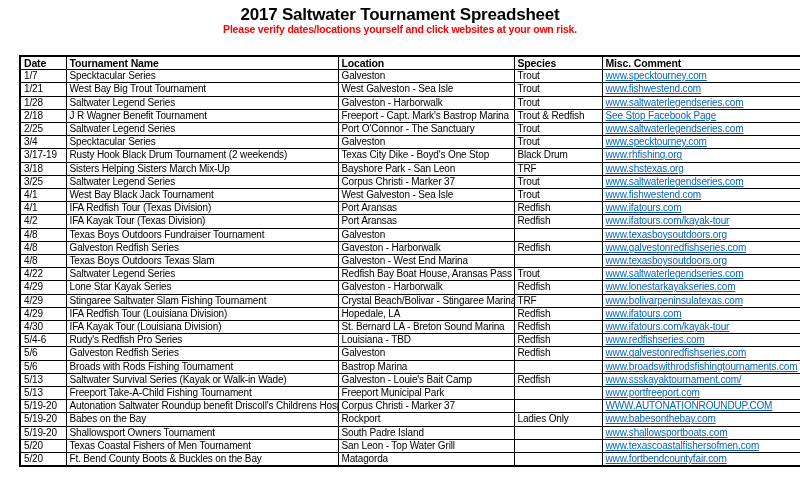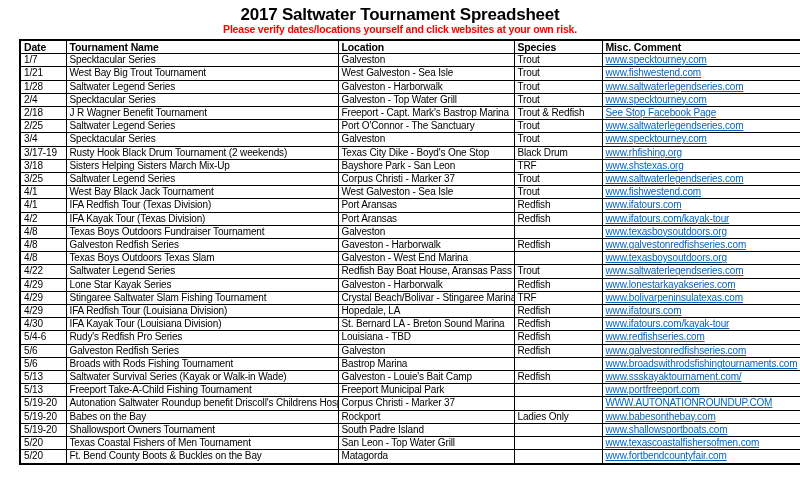--- a/index.html
+++ b/index.html
@@ -19,21 +19,21 @@
     padding-top: 6px;
     line-height: 17px;
     letter-spacing: -0.2px;
   }
   .subtitle {
     text-align: center;
     font-size: 10.5px;
     font-weight: bold;
     color: #ff0000;
     line-height: 13px;
-    margin-bottom: 3px;
+    margin-bottom: 19px;
     letter-spacing: -0.2px;
   }
   table.sheet {
     border-collapse: collapse;
     table-layout: fixed;
     margin-left: 19px;
     width: 781px;
     border: 2px solid #000000;
   }
   .sheet th, .sheet td {
@@ -98,27 +98,20 @@
           <td><a class="link" href="#">www.fishwestend.com</a></td>
         </tr>
         <tr>
           <td>1/28</td>
           <td>Saltwater Legend Series</td>
           <td>Galveston - Harborwalk</td>
           <td>Trout</td>
           <td><a class="link" href="#">www.saltwaterlegendseries.com</a></td>
         </tr>
         <tr>
-          <td>2/4</td>
-          <td>Specktacular Series</td>
-          <td>Galveston - Top Water Grill</td>
-          <td>Trout</td>
-          <td><a class="link" href="#">www.specktourney.com</a></td>
-        </tr>
-        <tr>
           <td>2/18</td>
           <td>J R Wagner Benefit Tournament</td>
           <td>Freeport - Capt. Mark's Bastrop Marina</td>
           <td>Trout &amp; Redfish</td>
           <td><a class="link" href="#">See Stop Facebook Page</a></td>
         </tr>
         <tr>
           <td>2/25</td>
           <td>Saltwater Legend Series</td>
           <td>Port O'Connor - The Sanctuary</td>

